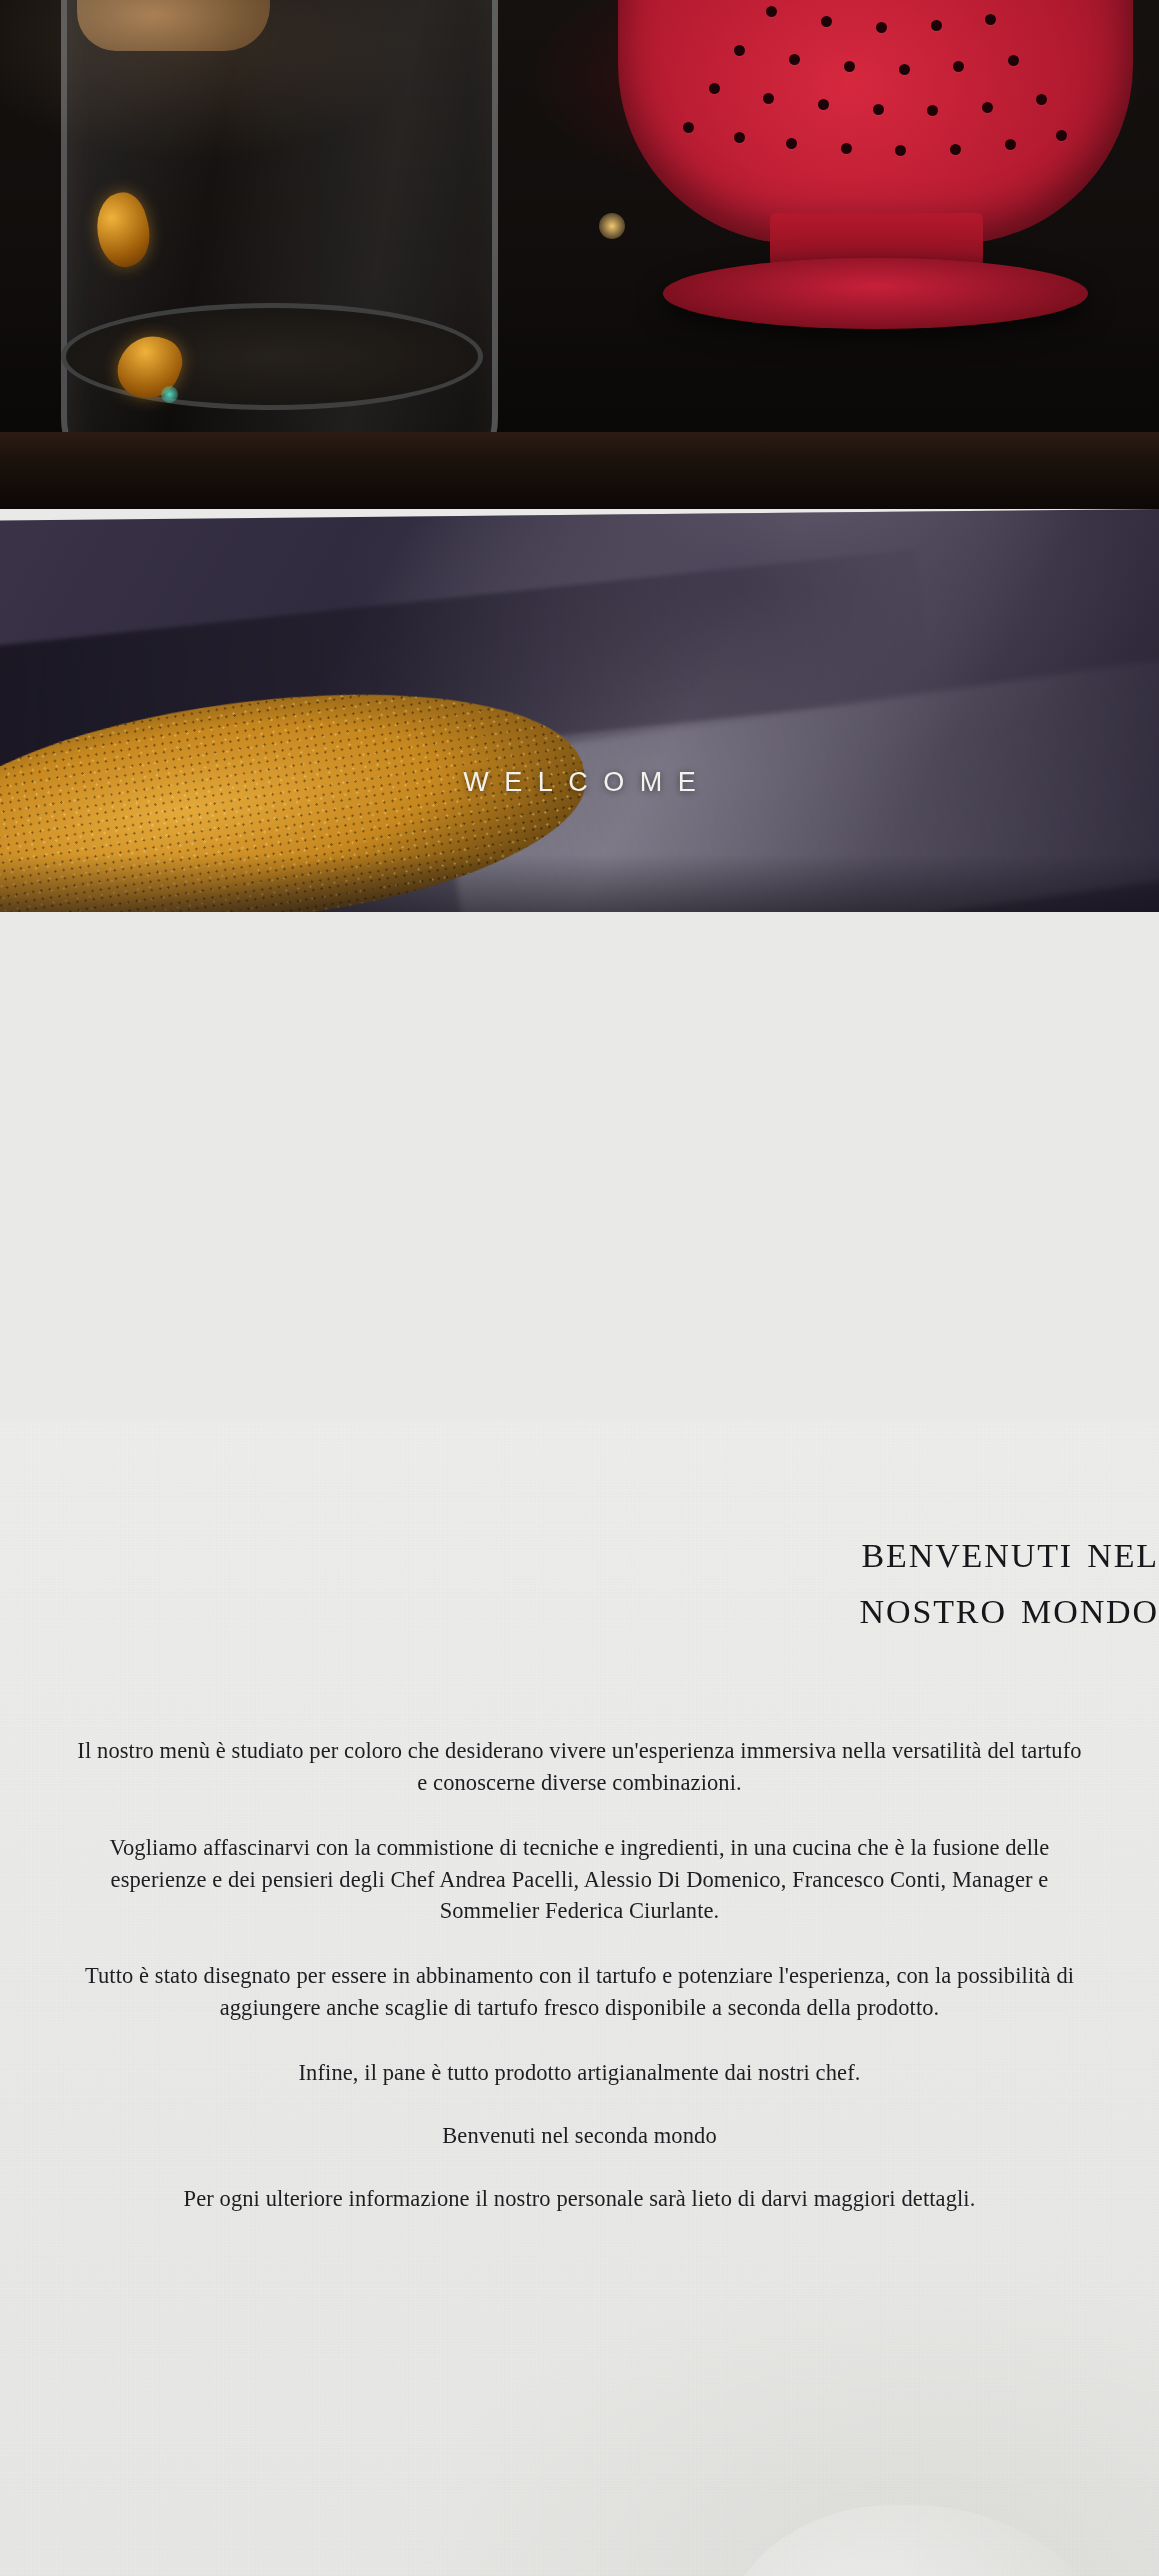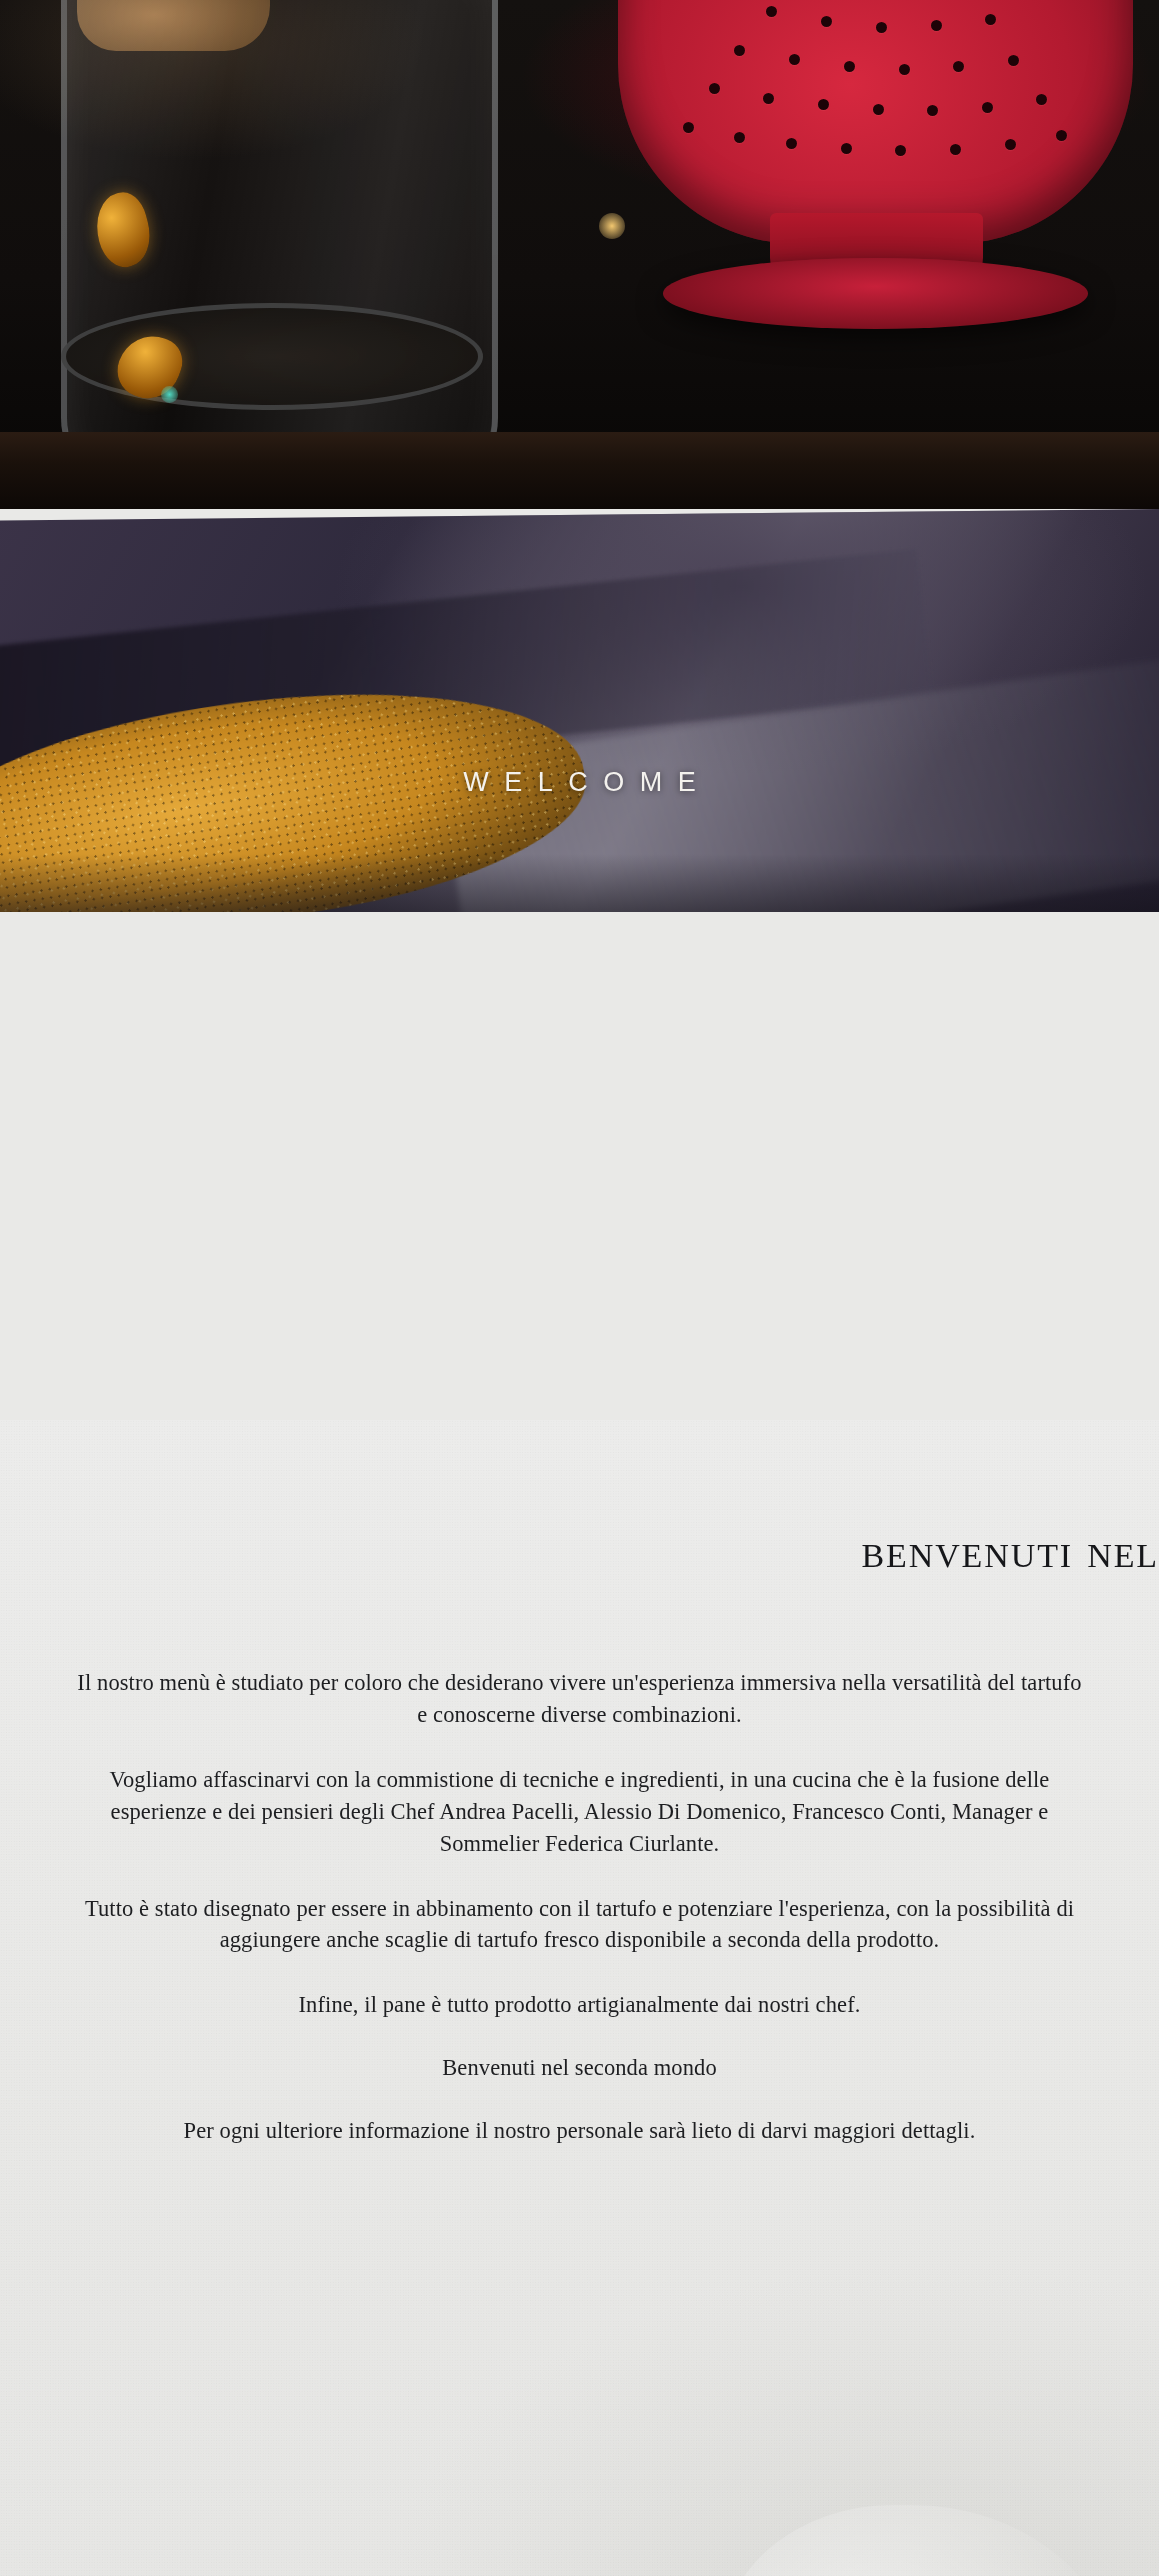--- a/index.html
+++ b/index.html
@@ -234,21 +234,21 @@
     font-weight: 400;
     letter-spacing: 1.9px;
     color: #16171a;
     text-transform: lowercase;
     font-variant: small-caps;
   }
   .title .l2 { display: block; }
 
   .intro {
     position: relative;
-    margin: 4px auto;
+    margin: 16px auto;
     padding-top: 84px;
     width: 1005px;
     text-align: center;
   }
   .intro p {
     margin: 0 0 33px 0;
     font-size: 22.5px;
     line-height: 1.42;
     color: #1d1e21;
     letter-spacing: 0.1px;
@@ -313,20 +313,21 @@
       <div class="hero-gold"></div>
       <div class="hero-gold-speck"></div>
       <div class="hero-shadow"></div>
       <div class="welcome">WELCOME</div>
     </div>
 
     <div class="paper">
 
       <h1 class="title">
         <span>Benvenuti nel</span>
+        <span class="l2">nostro mondo</span>
       </h1>
 
       <div class="intro">
         <p>Il nostro menù è studiato per coloro che desiderano vivere un'esperienza immersiva nella versatilità del tartufo e conoscerne diverse combinazioni.</p>
         <p>Vogliamo affascinarvi con la commistione di tecniche e ingredienti, in una cucina che è la fusione delle esperienze e dei pensieri degli Chef Andrea Pacelli, Alessio Di Domenico, Francesco Conti, Manager e Sommelier Federica Ciurlante.</p>
         <p>Tutto è stato disegnato per essere in abbinamento con il tartufo e potenziare l'esperienza, con la possibilità di aggiungere anche scaglie di tartufo fresco disponibile a seconda della prodotto.</p>
         <p class="tight">Infine, il pane è tutto prodotto artigianalmente dai nostri chef.</p>
         <p class="tight">Benvenuti nel seconda mondo</p>
         <p>Per ogni ulteriore informazione il nostro personale sarà lieto di darvi maggiori dettagli.</p>
       </div>

